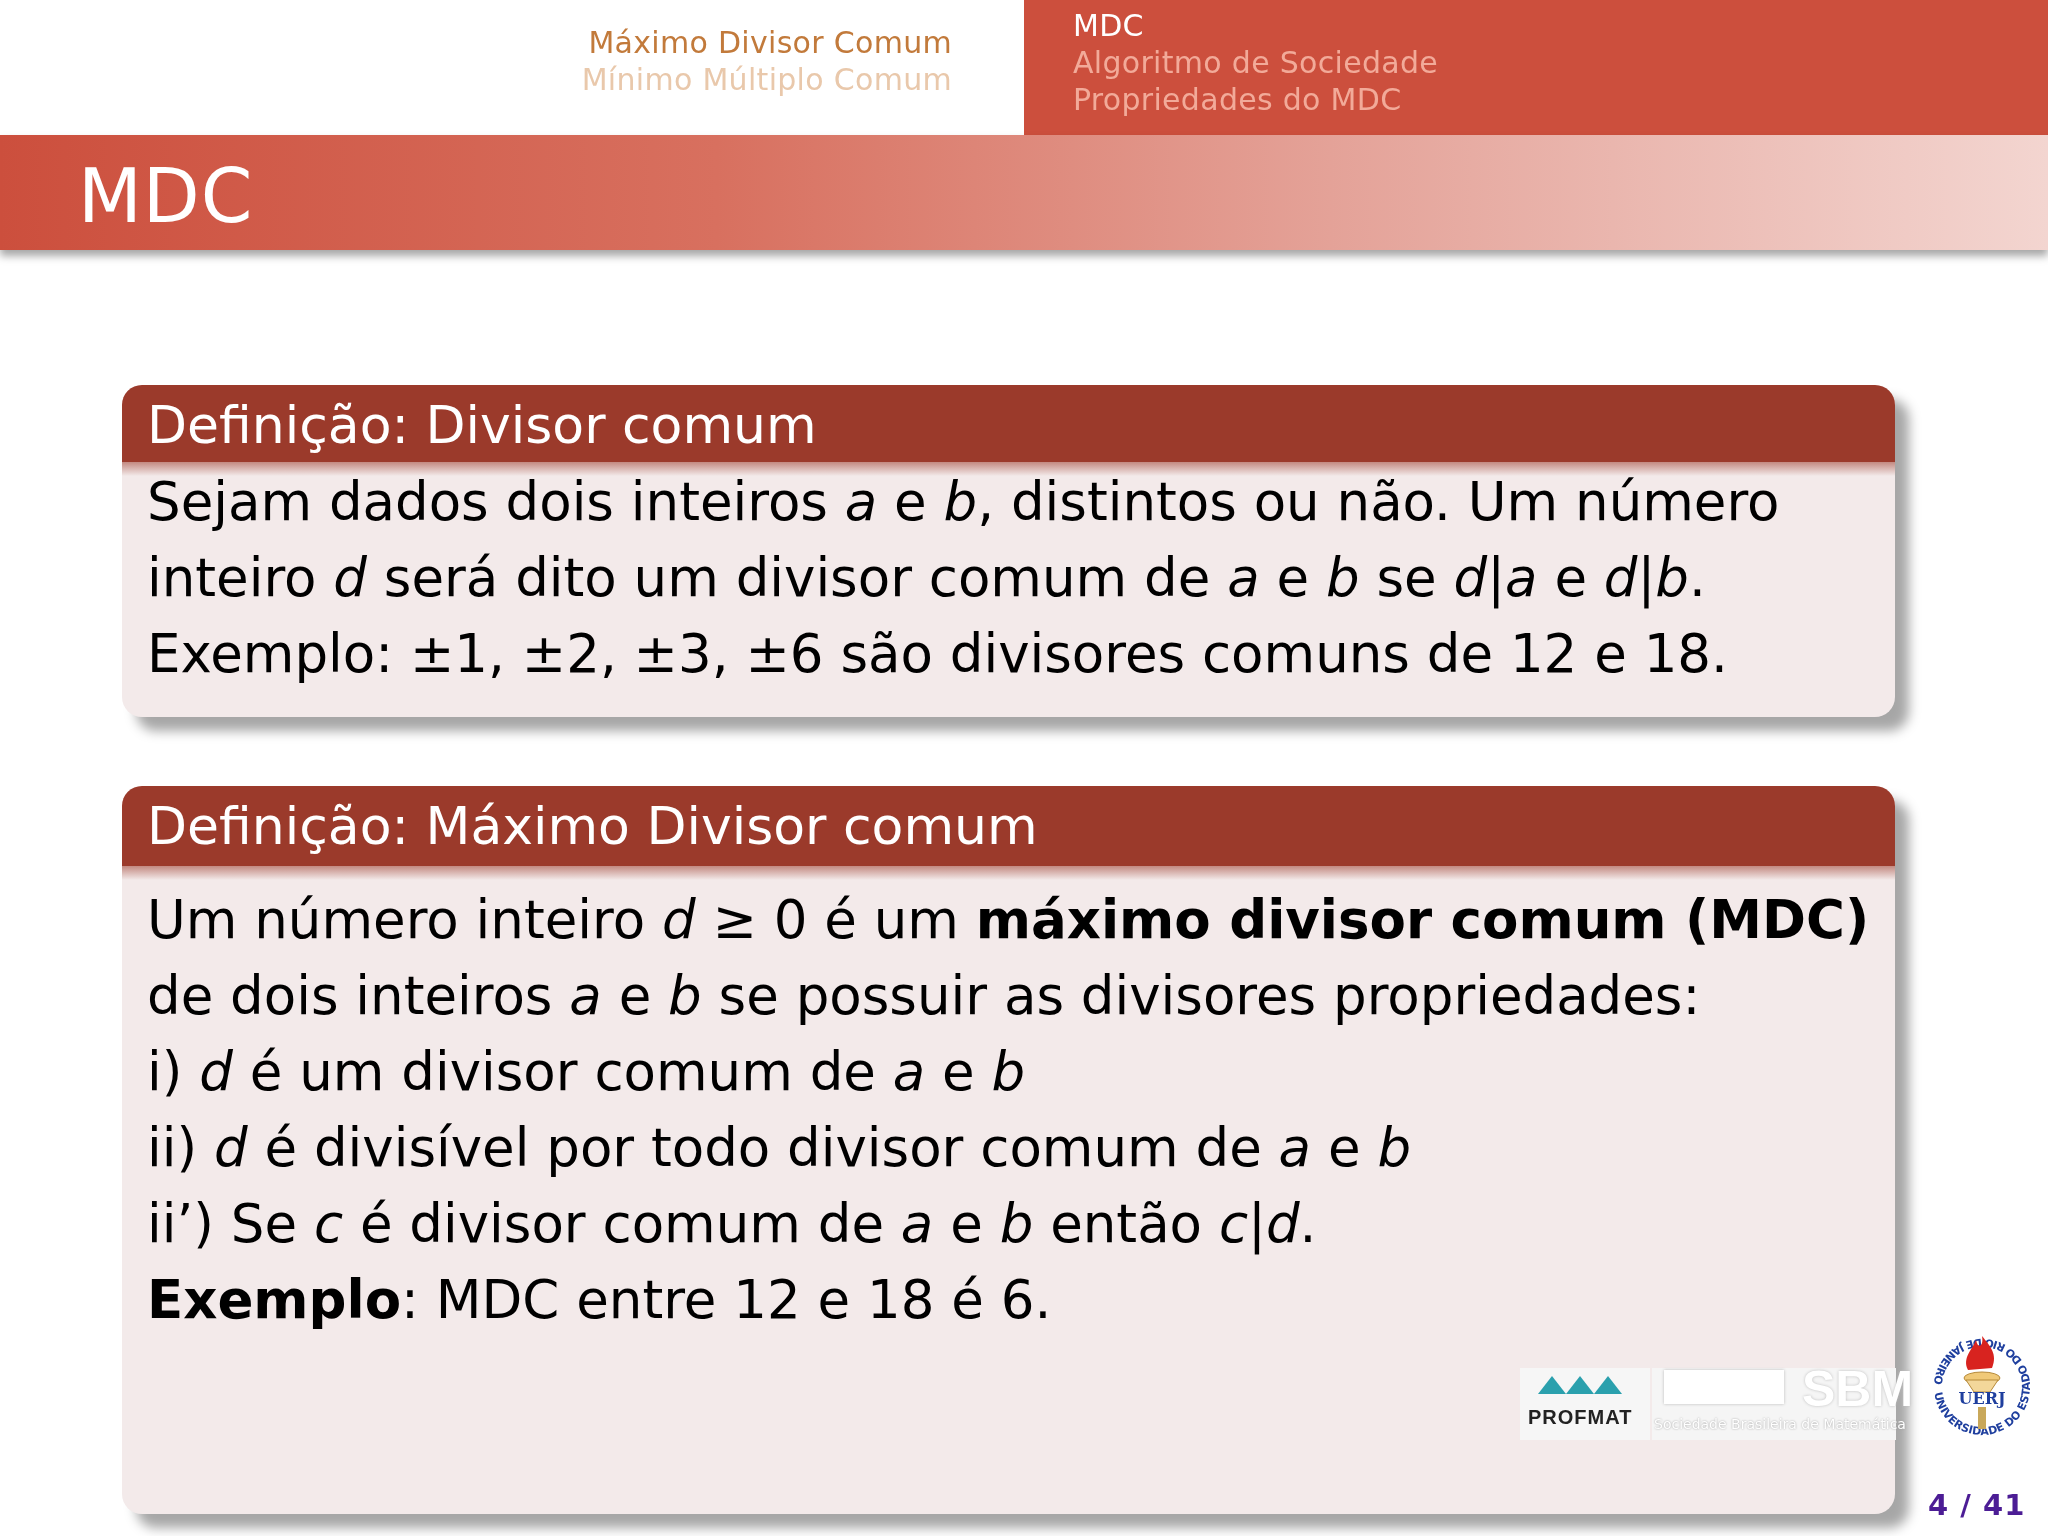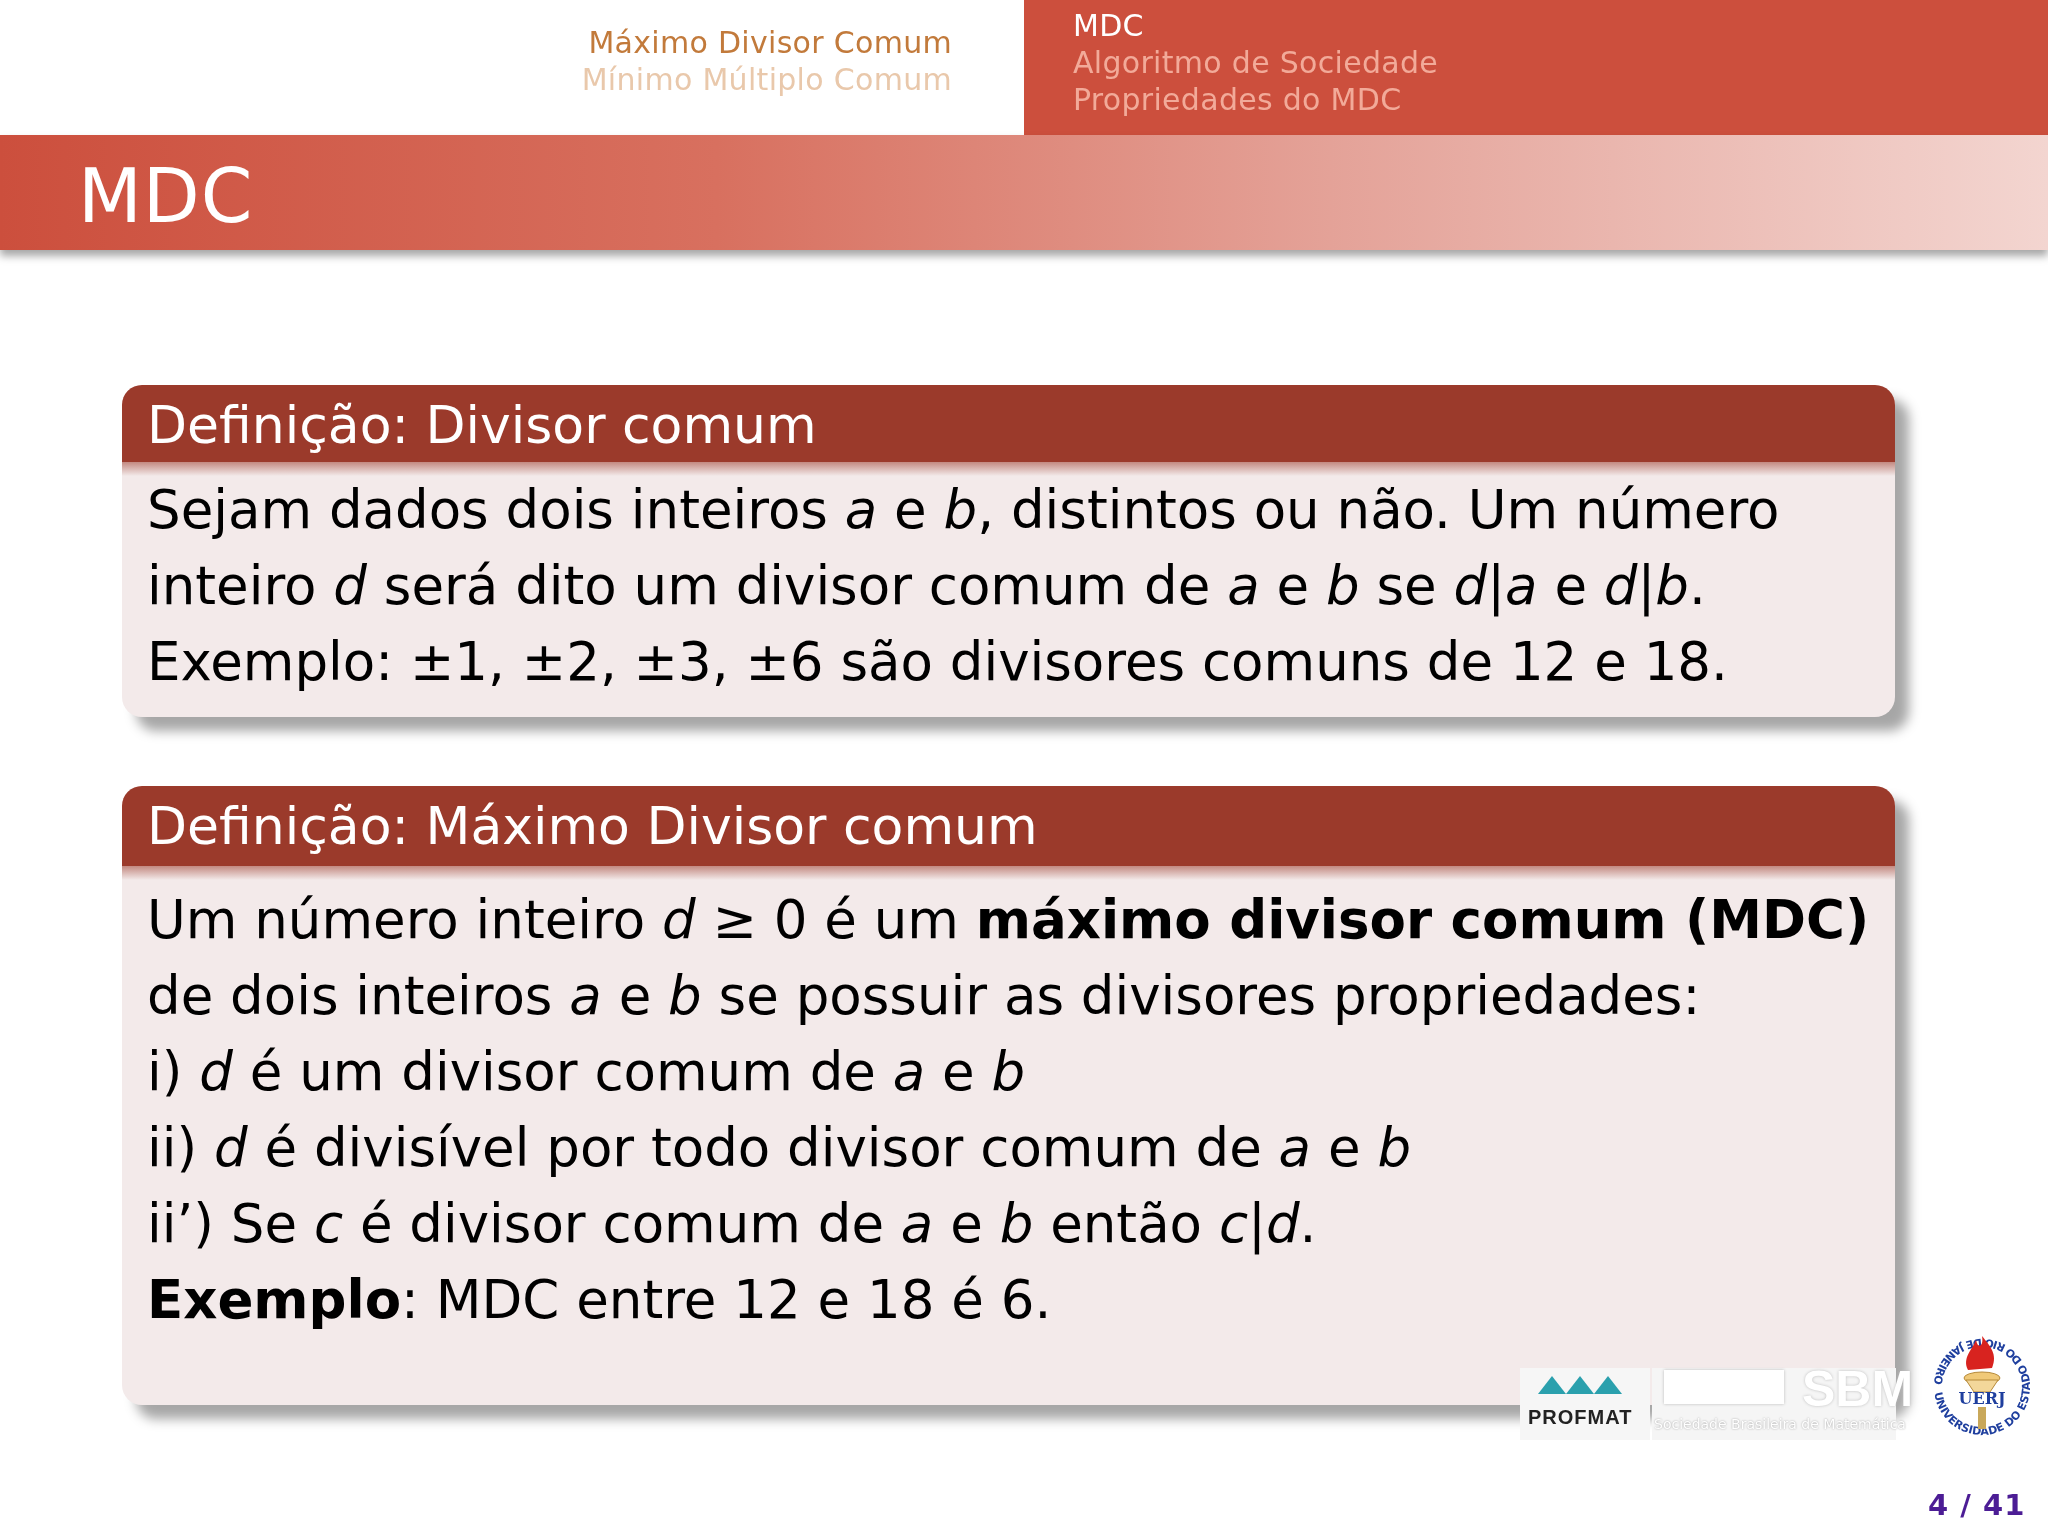--- a/index.html
+++ b/index.html
@@ -27,22 +27,22 @@
   .block-title { background:#9b3a2b; color:#ffffff; font-size:52px; padding-left:25px; box-sizing:border-box;
       position:relative; }
   .block-title::after { content:""; position:absolute; left:0; right:0; bottom:-14px; height:14px;
       background:linear-gradient(to bottom, rgba(155,58,43,0.55), rgba(243,234,234,0)); }
   .block-body { padding-left:25px; font-size:53px; color:#000; }
   .line { display:block; height:76px; line-height:76px; white-space:nowrap; }
   .m { font-style:italic; }
   .b { font-weight:bold; }
   #block1 { top:385px; height:332px; }
   #block1 .block-title { height:77px; line-height:80px; }
-  #block1 .block-body { padding-top:10px; }
-  #block2 { top:786px; height:619px; }
+  #block1 .block-body { padding-top:2px; }
+  #block2 { top:786px; height:728px; }
   #block2 .block-title { height:80px; line-height:80px; }
   #block2 .block-body { padding-top:16px; }
   
   .logo-profmat { position:absolute; left:1520px; top:1368px; width:130px; height:72px; background:#f6f6f6; }
   .profmat-tri { position:absolute; top:8px; width:0; height:0; border-left:14px solid transparent; border-right:14px solid transparent; border-bottom:18px solid #2aa0ad; }
   .profmat-text { position:absolute; left:8px; top:38px; font-size:20px; font-weight:bold; color:#222; letter-spacing:1px; font-family:"Liberation Sans", sans-serif; }
   .logo-sbm { position:absolute; left:1652px; top:1368px; width:244px; height:72px; background:#f5f5f5; }
   .sbm-text { position:absolute; left:150px; top:-8px; font-size:50px; font-weight:bold; color:#ffffff; text-shadow:0 0 3px #bbb; font-family:"Liberation Sans", sans-serif; }
   .sbm-box { position:absolute; left:12px; top:2px; width:120px; height:34px; background:#fff; box-shadow:0 0 3px #bbb; }
   .sbm-sub { position:absolute; left:2px; top:48px; font-size:14px; color:#ffffff; text-shadow:0 0 2px #999; white-space:nowrap; }

